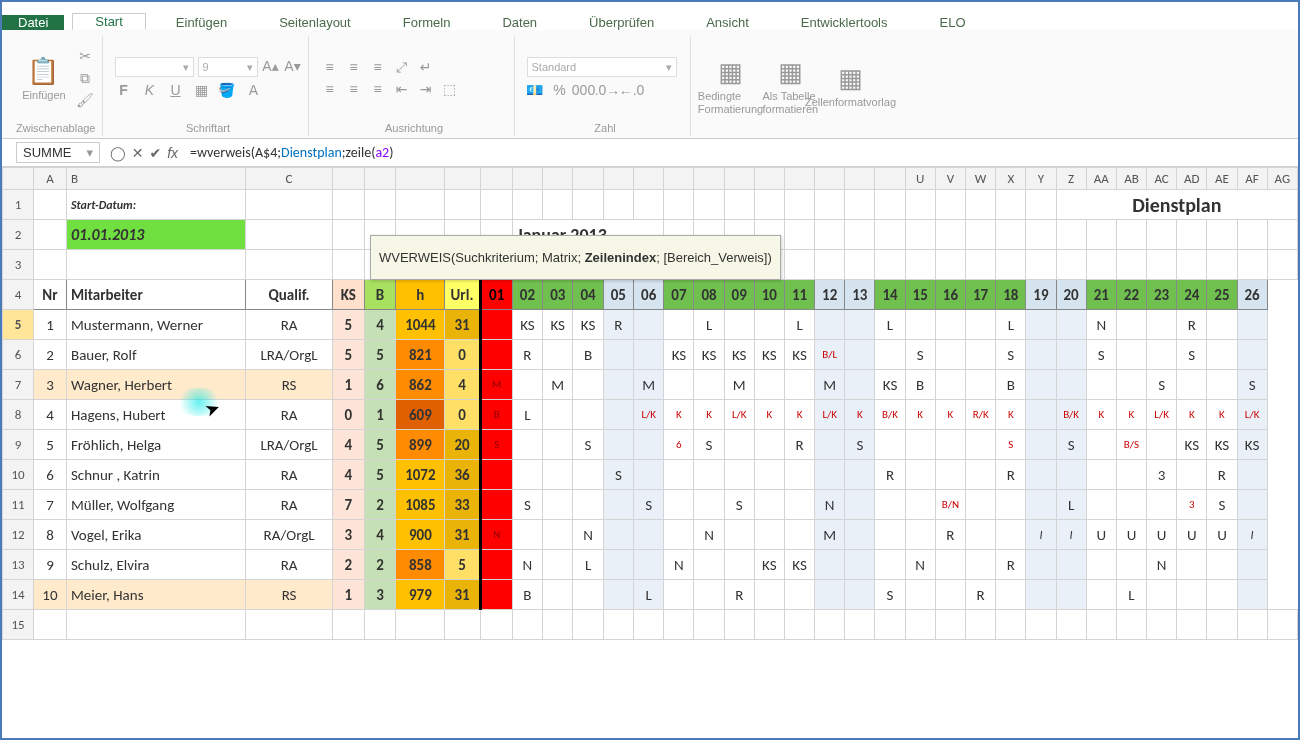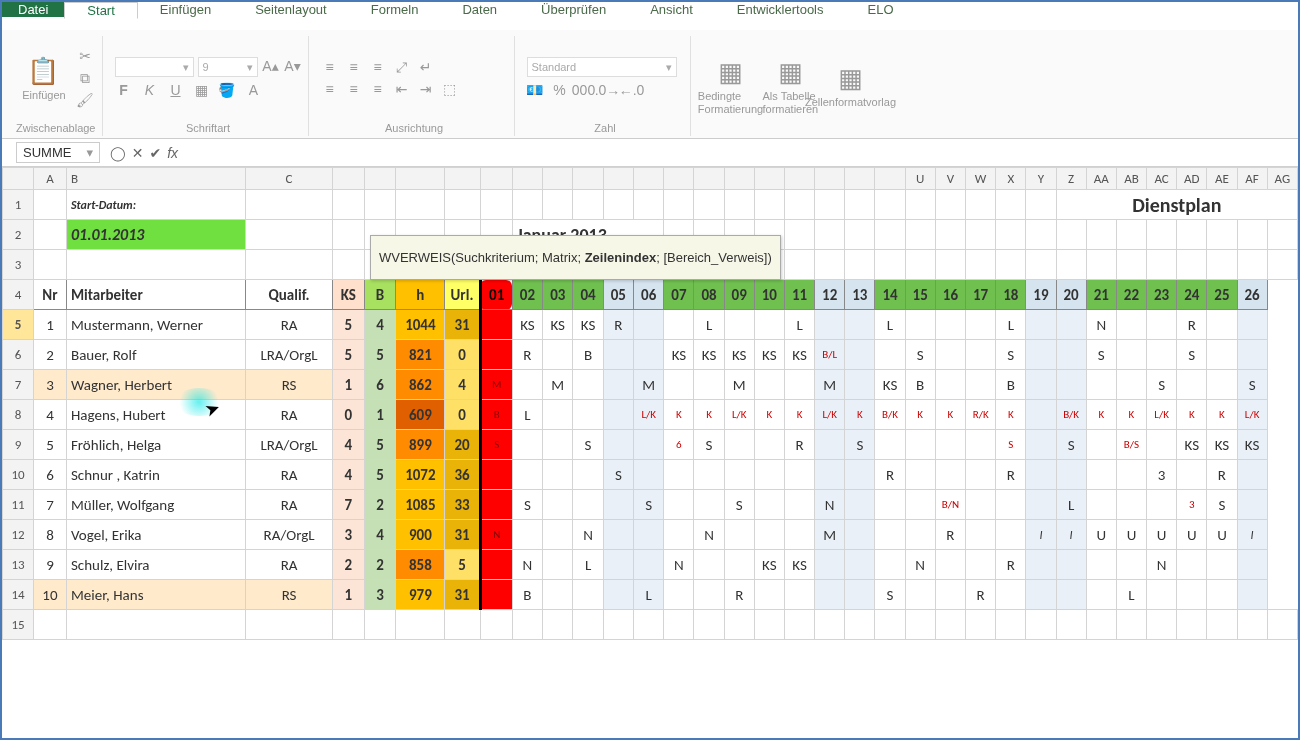--- a/index.html
+++ b/index.html
@@ -1,20 +1,20 @@
 <!DOCTYPE html>
 <html><head>
 <meta charset="utf-8">
 <style>
   * { box-sizing: border-box; margin: 0; padding: 0; }
   body { font-family: "Segoe UI", Tahoma, sans-serif; font-size: 12px; background: #fff; color: #333; width: 1300px; height: 740px; overflow: hidden; border: 2px solid #4a7ab8; }
 
   
   .ribbon { background: #fff; border-bottom: 1px solid #ccc; }
-  .tabs { display: flex; align-items: flex-start; height: 28px; background: #fff; }
+  .tabs { display: flex; align-items: flex-end; height: 28px; background: #fff; gap: 8px; }
   .tab-file { background: #217346; color: #fff; padding: 0 16px; display: flex; align-items: center; font-size: 13px; }
   .tab { padding: 0 22px; display: flex; align-items: center; color: #4a6a4a; font-size: 13px; cursor: default; }
   .tab.active { background: #fff; border: 1px solid #ccc; border-bottom: 1px solid #fff; color: #217346; }
   .ribbon-body { display: flex; padding: 6px 8px 2px 8px; height: 108px; background: #f9faf9; color: #b0b0b0; gap: 6px; }
   .group { display: flex; flex-direction: column; justify-content: space-between; padding: 0 6px; border-right: 1px solid #e0e0e0; }
   .group-row { display: flex; align-items: center; gap: 4px; flex: 1; }
   .group-col { display: flex; flex-direction: column; justify-content: center; gap: 4px; flex: 1; }
   .group-label { font-size: 11px; color: #999; text-align: center; padding: 2px 0; }
   .btn-lg { display: flex; flex-direction: column; align-items: center; justify-content: center; width: 56px; height: 72px; font-size: 11px; color: #999; }
   .btn-lg .ico { font-size: 26px; margin-bottom: 2px; }
@@ -59,21 +59,21 @@
   .month-title { font-weight: bold; font-size: 18px; text-align: left !important; padding-left: 4px !important; }
   .dienst-title { font-weight: bold; font-size: 20px; }
 
   .hdr-row td { font-weight: bold; border: 1px solid #888; }
   .hdr-nr { background: #fff; }
   .hdr-mit { background: #fff; text-align: left !important; padding-left: 4px !important; }
   .hdr-ks { background: #ffe0cc; }
   .hdr-b  { background: #a8e060; }
   .hdr-h  { background: #ffc000; }
   .hdr-url{ background: #ffff66; }
-  .hdr-d01{ background: #ff0000; color: #000; border-radius: 6px; }
+  .hdr-d01{ background: #ff0000; color: #000; }
   .hdr-we { background: #d6e4f0; }
   .hdr-wd { background: #70c050; }
 
   .row-odd { background: #fff; }
   .row-sel { background: #ffeacc; }
   .cell-nr { text-align: center; }
   .cell-name { text-align: left !important; padding-left: 4px !important; }
   .cell-ks { background: #fce5d6; font-weight: bold; }
   .cell-b  { background: #c5e0b4; font-weight: bold; }
   .cell-h  { background: #ffc000; font-weight: bold; }
@@ -206,20 +206,23 @@
 <div class="fbar">
   <div class="namebox">
       <span>SUMME</span>
       <span style="color:#999">▾</span>
     </div>
   <div class="fx-ctrl">
     <span>◯</span>
     <span>✕</span>
     <span>✔</span>
     <span style="font-style:italic">fx</span>
+  </div>
+  <div class="formula-input">
+    <span>=wverweis(A$4;</span><span class="ref">Dienstplan</span><span>;zeile(</span><span class="func2">a2</span><span>)</span>
   </div>
 </div>
 
 <div class="fn-tip">
   WVERWEIS(Suchkriterium; Matrix; <b>Zeilenindex</b>; [Bereich_Verweis])
 </div>
 
 <div class="sheet-wrap">
   <table class="sheet" id="grid">
       <tbody>

